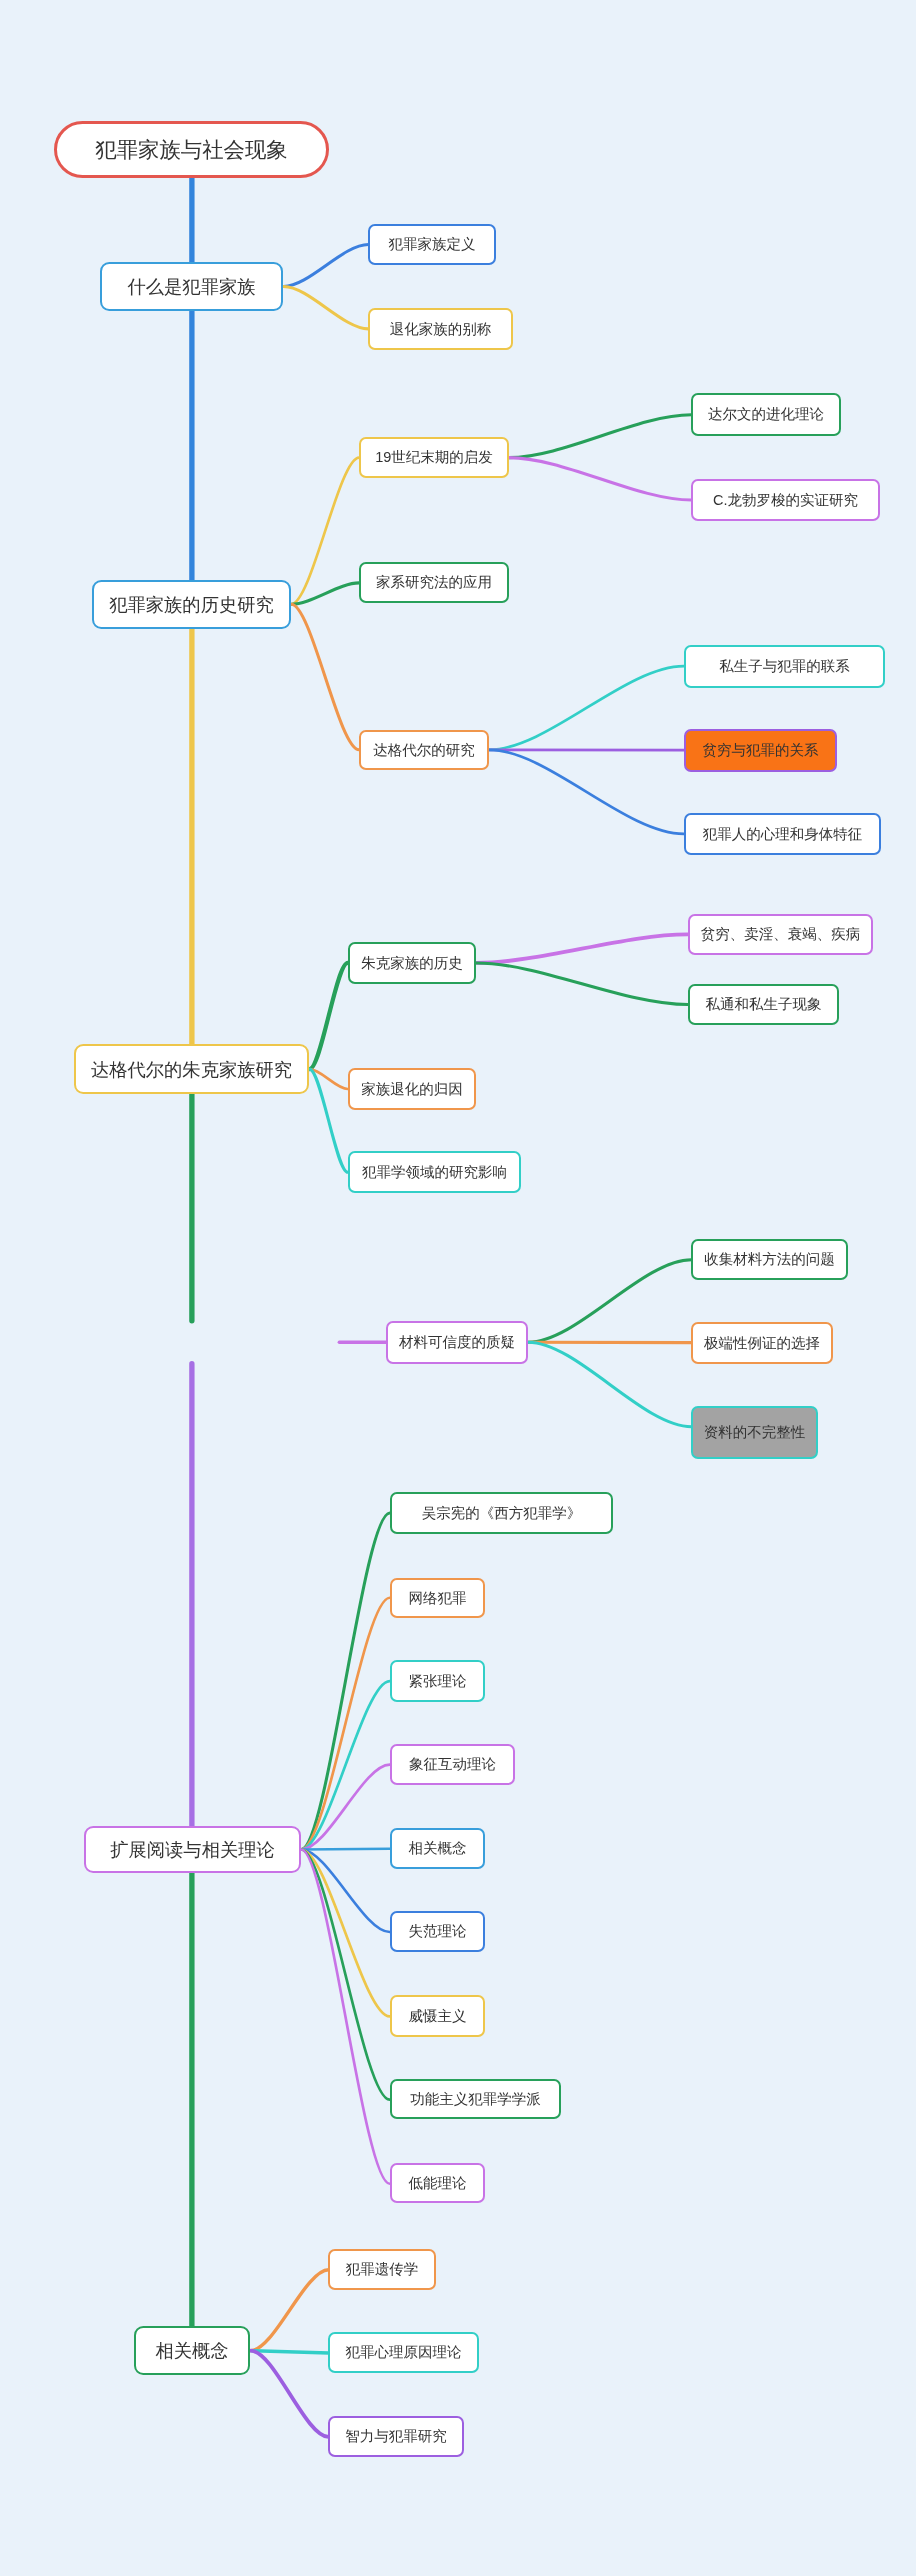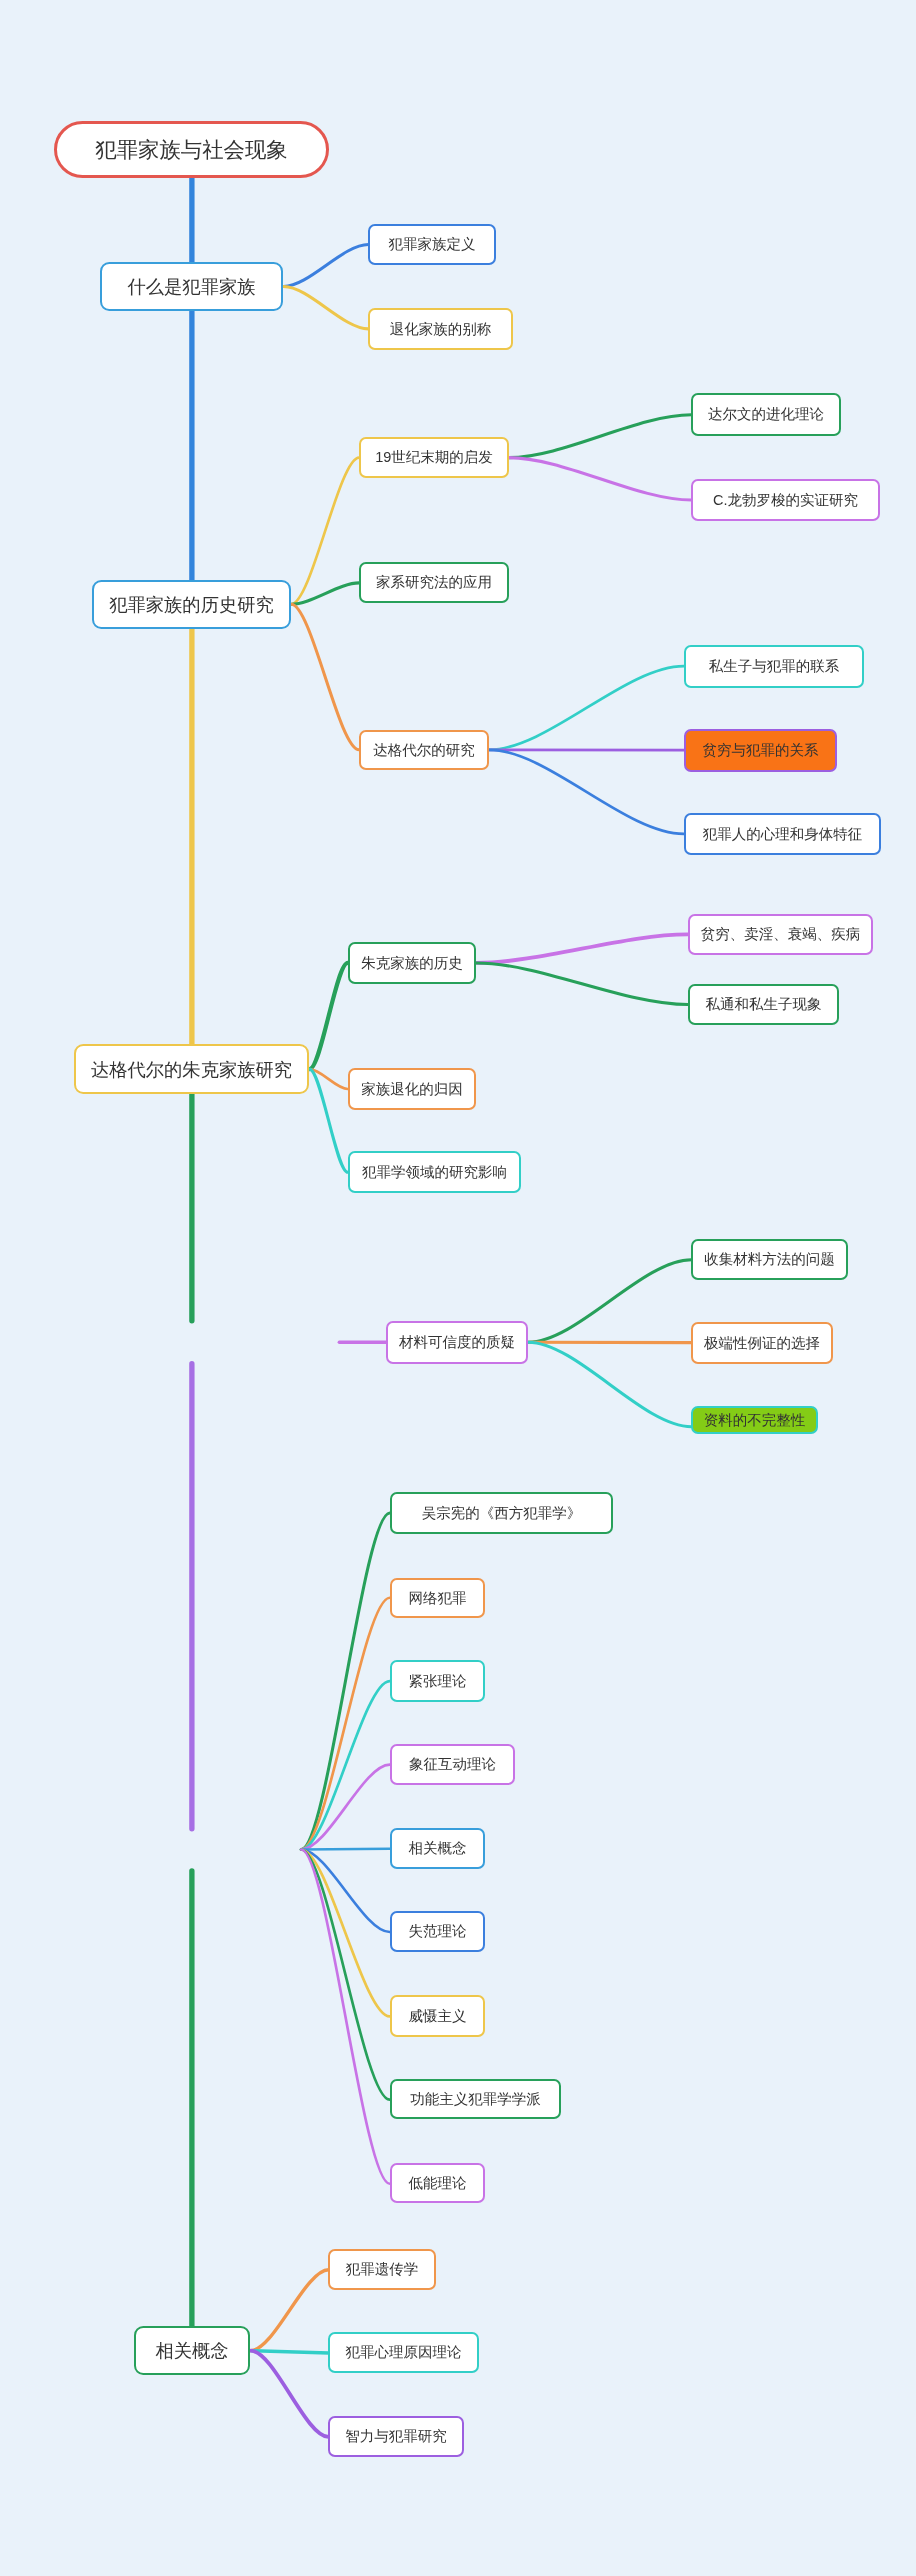--- a/index.html
+++ b/index.html
@@ -89,33 +89,34 @@
       <div class="node lvl0" style="left: 54px; top: 121px; width: 275px; height: 57px; border-color: rgb(228, 87, 79); background: rgb(255, 255, 255); color: rgb(51, 51, 51);">犯罪家族与社会现象</div>
       <div class="node lvl1" style="left: 100px; top: 262px; width: 183px; height: 49px; border-color: rgb(56, 158, 219); background: rgb(255, 255, 255); color: rgb(51, 51, 51);">什么是犯罪家族</div>
       <div class="node lvl2" style="left: 368px; top: 224px; width: 128px; height: 41px; border-color: rgb(59, 127, 222); background: rgb(255, 255, 255); color: rgb(51, 51, 51);">犯罪家族定义</div>
       <div class="node lvl2" style="left: 368px; top: 308px; width: 145px; height: 42px; border-color: rgb(238, 198, 74); background: rgb(255, 255, 255); color: rgb(51, 51, 51);">退化家族的别称</div>
       <div class="node lvl1" style="left: 92px; top: 580px; width: 199px; height: 49px; border-color: rgb(56, 158, 219); background: rgb(255, 255, 255); color: rgb(51, 51, 51);">犯罪家族的历史研究</div>
       <div class="node lvl2" style="left: 359px; top: 437px; width: 150px; height: 41px; border-color: rgb(238, 198, 74); background: rgb(255, 255, 255); color: rgb(51, 51, 51);">19世纪末期的启发</div>
       <div class="node lvl2" style="left: 691px; top: 393px; width: 150px; height: 43px; border-color: rgb(39, 160, 90); background: rgb(255, 255, 255); color: rgb(51, 51, 51);">达尔文的进化理论</div>
       <div class="node lvl2" style="left: 691px; top: 479px; width: 189px; height: 42px; border-color: rgb(200, 115, 230); background: rgb(255, 255, 255); color: rgb(51, 51, 51);">C.龙勃罗梭的实证研究</div>
       <div class="node lvl2" style="left: 359px; top: 562px; width: 150px; height: 41px; border-color: rgb(39, 160, 90); background: rgb(255, 255, 255); color: rgb(51, 51, 51);">家系研究法的应用</div>
       <div class="node lvl2" style="left: 359px; top: 730px; width: 130px; height: 40px; border-color: rgb(240, 150, 75); background: rgb(255, 255, 255); color: rgb(51, 51, 51);">达格代尔的研究</div>
-      <div class="node lvl2" style="left: 684px; top: 645px; width: 180px; height: 43px; border-color: rgb(50, 207, 199); background: rgb(255, 255, 255); color: rgb(51, 51, 51);">私生子与犯罪的联系</div>
+      <div class="node lvl2" style="left: 684px; top: 645px; width: 201px; height: 43px; border-color: rgb(50, 207, 199); background: rgb(255, 255, 255); color: rgb(51, 51, 51);">私生子与犯罪的联系</div>
       <div class="node lvl2" style="left: 684px; top: 729px; width: 153px; height: 43px; border-color: rgb(156, 95, 224); background: #f97316; color: rgb(51, 51, 51);">贫穷与犯罪的关系</div>
       <div class="node lvl2" style="left: 684px; top: 813px; width: 197px; height: 42px; border-color: rgb(59, 127, 222); background: rgb(255, 255, 255); color: rgb(51, 51, 51);">犯罪人的心理和身体特征</div>
       <div class="node lvl1" style="left: 74px; top: 1044px; width: 235px; height: 50px; border-color: rgb(238, 198, 74); background: rgb(255, 255, 255); color: rgb(51, 51, 51);">达格代尔的朱克家族研究</div>
       <div class="node lvl2" style="left: 348px; top: 942px; width: 128px; height: 42px; border-color: rgb(39, 160, 90); background: rgb(255, 255, 255); color: rgb(51, 51, 51);">朱克家族的历史</div>
       <div class="node lvl2" style="left: 688px; top: 914px; width: 185px; height: 41px; border-color: rgb(200, 115, 230); background: rgb(255, 255, 255); color: rgb(51, 51, 51);">贫穷、卖淫、衰竭、疾病</div>
       <div class="node lvl2" style="left: 688px; top: 984px; width: 151px; height: 41px; border-color: rgb(39, 160, 90); background: rgb(255, 255, 255); color: rgb(51, 51, 51);">私通和私生子现象</div>
       <div class="node lvl2" style="left: 348px; top: 1068px; width: 128px; height: 42px; border-color: rgb(240, 150, 75); background: rgb(255, 255, 255); color: rgb(51, 51, 51);">家族退化的归因</div>
       <div class="node lvl2" style="left: 348px; top: 1151px; width: 173px; height: 42px; border-color: rgb(50, 207, 199); background: rgb(255, 255, 255); color: rgb(51, 51, 51);">犯罪学领域的研究影响</div>
       <div class="node lvl2" style="left: 386px; top: 1321px; width: 142px; height: 43px; border-color: rgb(200, 115, 230); background: rgb(255, 255, 255); color: rgb(51, 51, 51);">材料可信度的质疑</div>
       <div class="node lvl2" style="left: 691px; top: 1239px; width: 157px; height: 41px; border-color: rgb(39, 160, 90); background: rgb(255, 255, 255); color: rgb(51, 51, 51);">收集材料方法的问题</div>
       <div class="node lvl2" style="left: 691px; top: 1322px; width: 142px; height: 42px; border-color: rgb(240, 150, 75); background: rgb(255, 255, 255); color: rgb(51, 51, 51);">极端性例证的选择</div>
-      <div class="node lvl2" style="left: 691px; top: 1406px; width: 127px; height: 28px; border-color: rgb(50, 207, 199); background: #84cc16; color: rgb(51, 51, 51);">资料的不完整性</div>
+      <div class="node lvl2" style="left: 691px; top: 1406px; width: 127px; height: 53px; border-color: rgb(50, 207, 199); background: #a3a3a3; color: rgb(51, 51, 51);">资料的不完整性</div>
+      <div class="node lvl1" style="left: 84px; top: 1826px; width: 217px; height: 47px; border-color: rgb(200, 115, 230); background: rgb(255, 255, 255); color: rgb(51, 51, 51);">扩展阅读与相关理论</div>
       <div class="node lvl2" style="left: 390px; top: 1492px; width: 223px; height: 42px; border-color: rgb(39, 160, 90); background: rgb(255, 255, 255); color: rgb(51, 51, 51);">吴宗宪的《西方犯罪学》</div>
       <div class="node lvl2" style="left: 390px; top: 1578px; width: 95px; height: 40px; border-color: rgb(240, 150, 75); background: rgb(255, 255, 255); color: rgb(51, 51, 51);">网络犯罪</div>
       <div class="node lvl2" style="left: 390px; top: 1660px; width: 95px; height: 42px; border-color: rgb(50, 207, 199); background: rgb(255, 255, 255); color: rgb(51, 51, 51);">紧张理论</div>
       <div class="node lvl2" style="left: 390px; top: 1744px; width: 125px; height: 41px; border-color: rgb(200, 115, 230); background: rgb(255, 255, 255); color: rgb(51, 51, 51);">象征互动理论</div>
       <div class="node lvl2" style="left: 390px; top: 1828px; width: 95px; height: 41px; border-color: rgb(56, 158, 219); background: rgb(255, 255, 255); color: rgb(51, 51, 51);">相关概念</div>
       <div class="node lvl2" style="left: 390px; top: 1911px; width: 95px; height: 41px; border-color: rgb(59, 127, 222); background: rgb(255, 255, 255); color: rgb(51, 51, 51);">失范理论</div>
       <div class="node lvl2" style="left: 390px; top: 1995px; width: 95px; height: 42px; border-color: rgb(238, 198, 74); background: rgb(255, 255, 255); color: rgb(51, 51, 51);">威慑主义</div>
       <div class="node lvl2" style="left: 390px; top: 2079px; width: 171px; height: 40px; border-color: rgb(39, 160, 90); background: rgb(255, 255, 255); color: rgb(51, 51, 51);">功能主义犯罪学学派</div>
       <div class="node lvl2" style="left: 390px; top: 2163px; width: 95px; height: 40px; border-color: rgb(200, 115, 230); background: rgb(255, 255, 255); color: rgb(51, 51, 51);">低能理论</div>
       <div class="node lvl1" style="left: 134px; top: 2326px; width: 116px; height: 49px; border-color: rgb(39, 160, 90); background: rgb(255, 255, 255); color: rgb(51, 51, 51);">相关概念</div>

